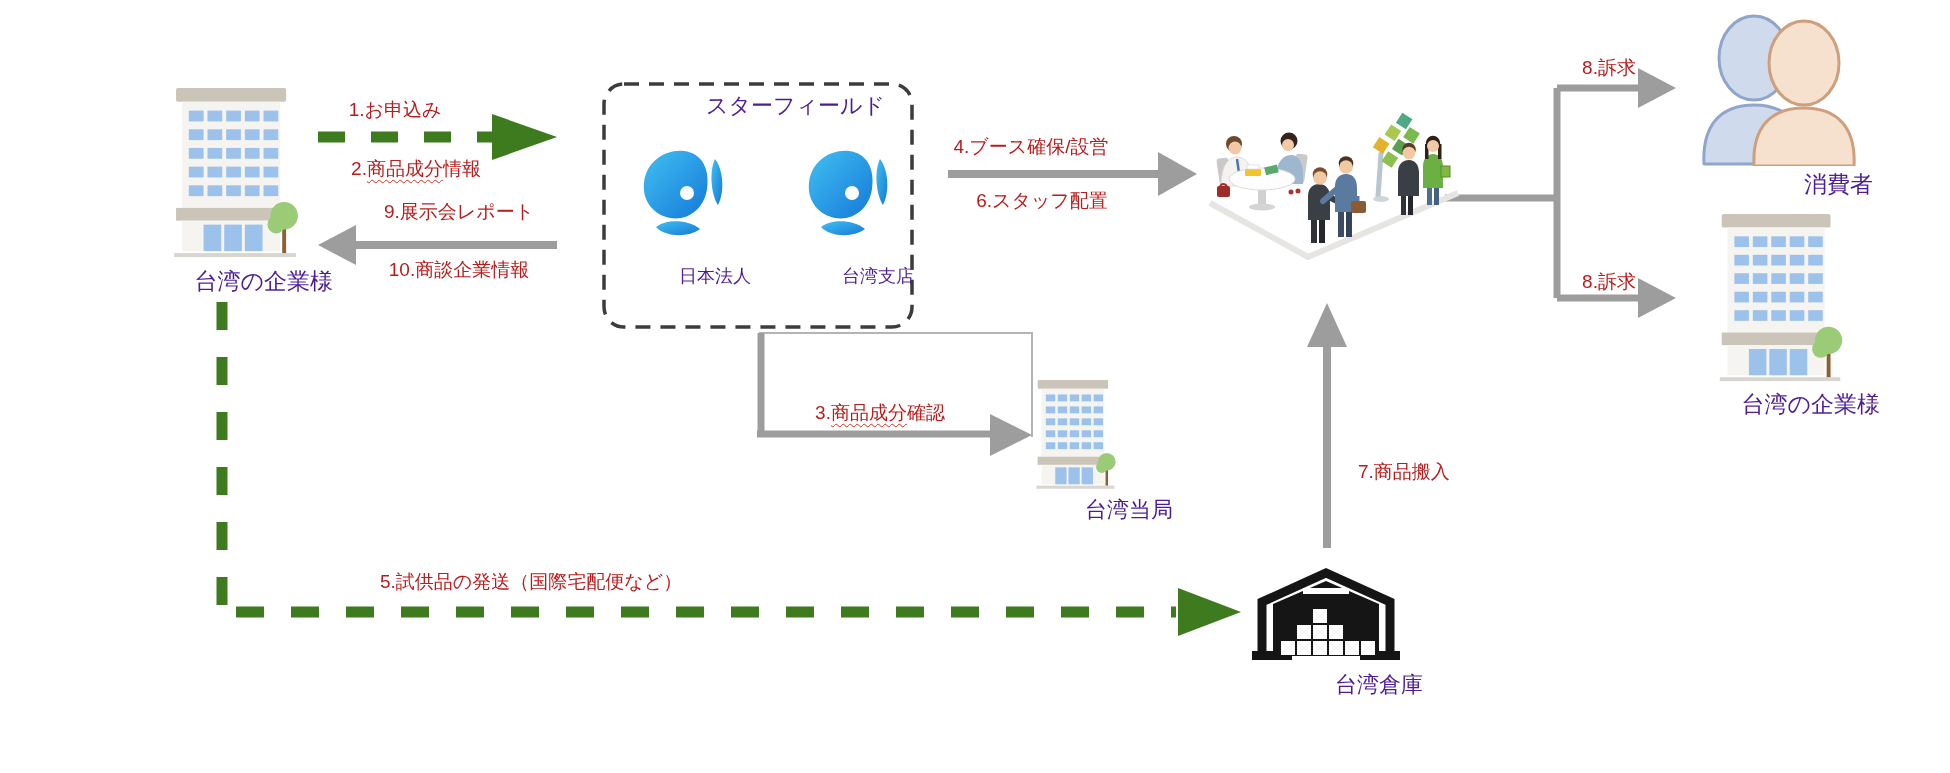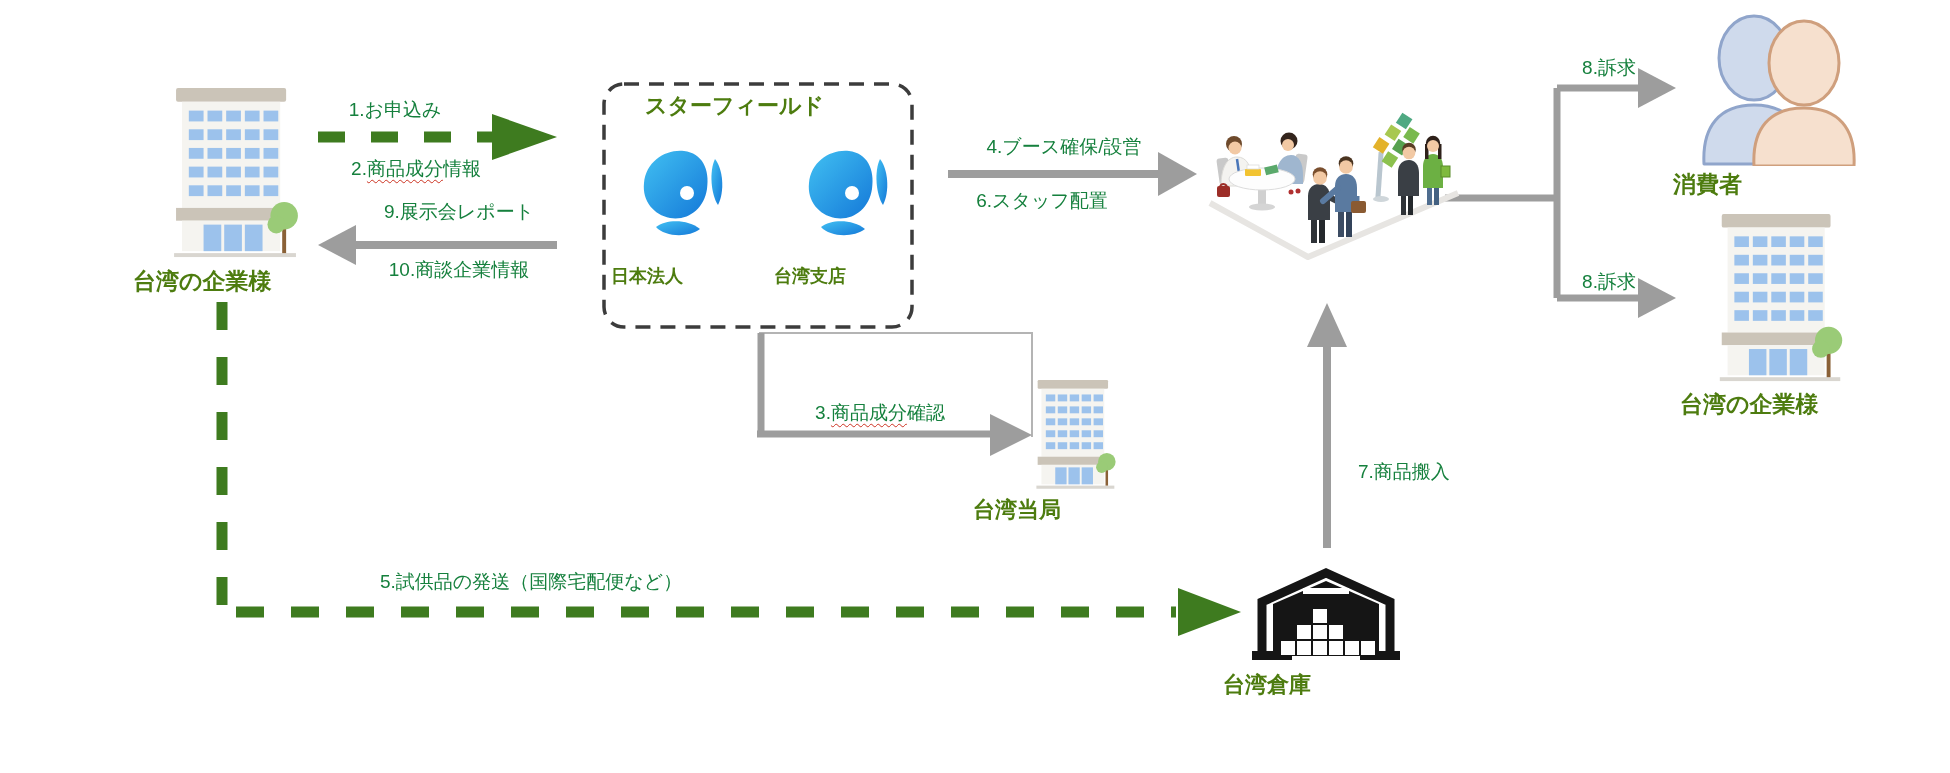--- a/index.html
+++ b/index.html
@@ -1,19 +1,19 @@
 <!DOCTYPE html>
 <html><head>
 <meta charset="utf-8">
 <style>
   html,body{margin:0;padding:0;background:#ffffff;}
   body{font-family:"Liberation Sans","DejaVu Sans",sans-serif;}
   #canvas{position:relative;width:1950px;height:773px;background:#ffffff;overflow:hidden;}
-  .lbl{position:absolute;color:#15803d;font-size:19px;line-height:1.2;text-align:center;white-space:nowrap;}
-  .entity{position:absolute;color:#4d7c0f;font-size:23px;font-weight:bold;text-align:left;white-space:nowrap;}
+  .lbl{position:absolute;color:#b91c1c;font-size:19px;line-height:1.2;text-align:center;white-space:nowrap;}
+  .entity{position:absolute;color:#4c1d95;font-size:23px;font-weight:normal;text-align:right;white-space:nowrap;}
   .entity.mid{font-size:18px;}
   .sq{text-decoration:underline wavy #cc3322;text-decoration-thickness:1px;text-underline-offset:4px;}
   svg{position:absolute;display:block;}
   .abs{position:absolute;}
 </style>
 </head>
 <body>
 
 <div id="canvas">
 
@@ -309,21 +309,21 @@
   <div class="entity" style="left:1680px;top:389px;width:200px">台湾の企業様</div>
   <div class="entity" style="left:1673px;top:169px;width:200px">消費者</div>
 
   <div class="lbl" style="left:310px;top:99px;width:170px">1.お申込み</div>
 
   <div class="lbl" style="left:329px;top:158px;width:174px"><span>2.</span><span class="sq">商品成分</span><span>情報</span></div>
 
   <div class="lbl" style="left:369px;top:201px;width:180px">9.展示会レポート</div>
   <div class="lbl" style="left:369px;top:259px;width:180px">10.商談企業情報</div>
 
-  <div class="lbl" style="left:964px;top:136px;width:200px">4.ブース確保/設営</div>
+  <div class="lbl" style="left:931px;top:136px;width:200px">4.ブース確保/設営</div>
   <div class="lbl" style="left:952px;top:190px;width:180px">6.スタッフ配置</div>
 
   <div class="lbl" style="left:790px;top:402px;width:180px"><span>3.</span><span class="sq">商品成分</span><span>確認</span></div>
 
   <div class="lbl" style="left:380px;top:571px;text-align:right">5.試供品の発送（国際宅配便など）</div>
 
   <div class="lbl" style="left:1358px;top:461px;text-align:center">7.商品搬入</div>
 
   <div class="lbl" style="left:1559px;top:57px;width:100px">8.訴求</div>
   <div class="lbl" style="left:1559px;top:271px;width:100px">8.訴求</div>

